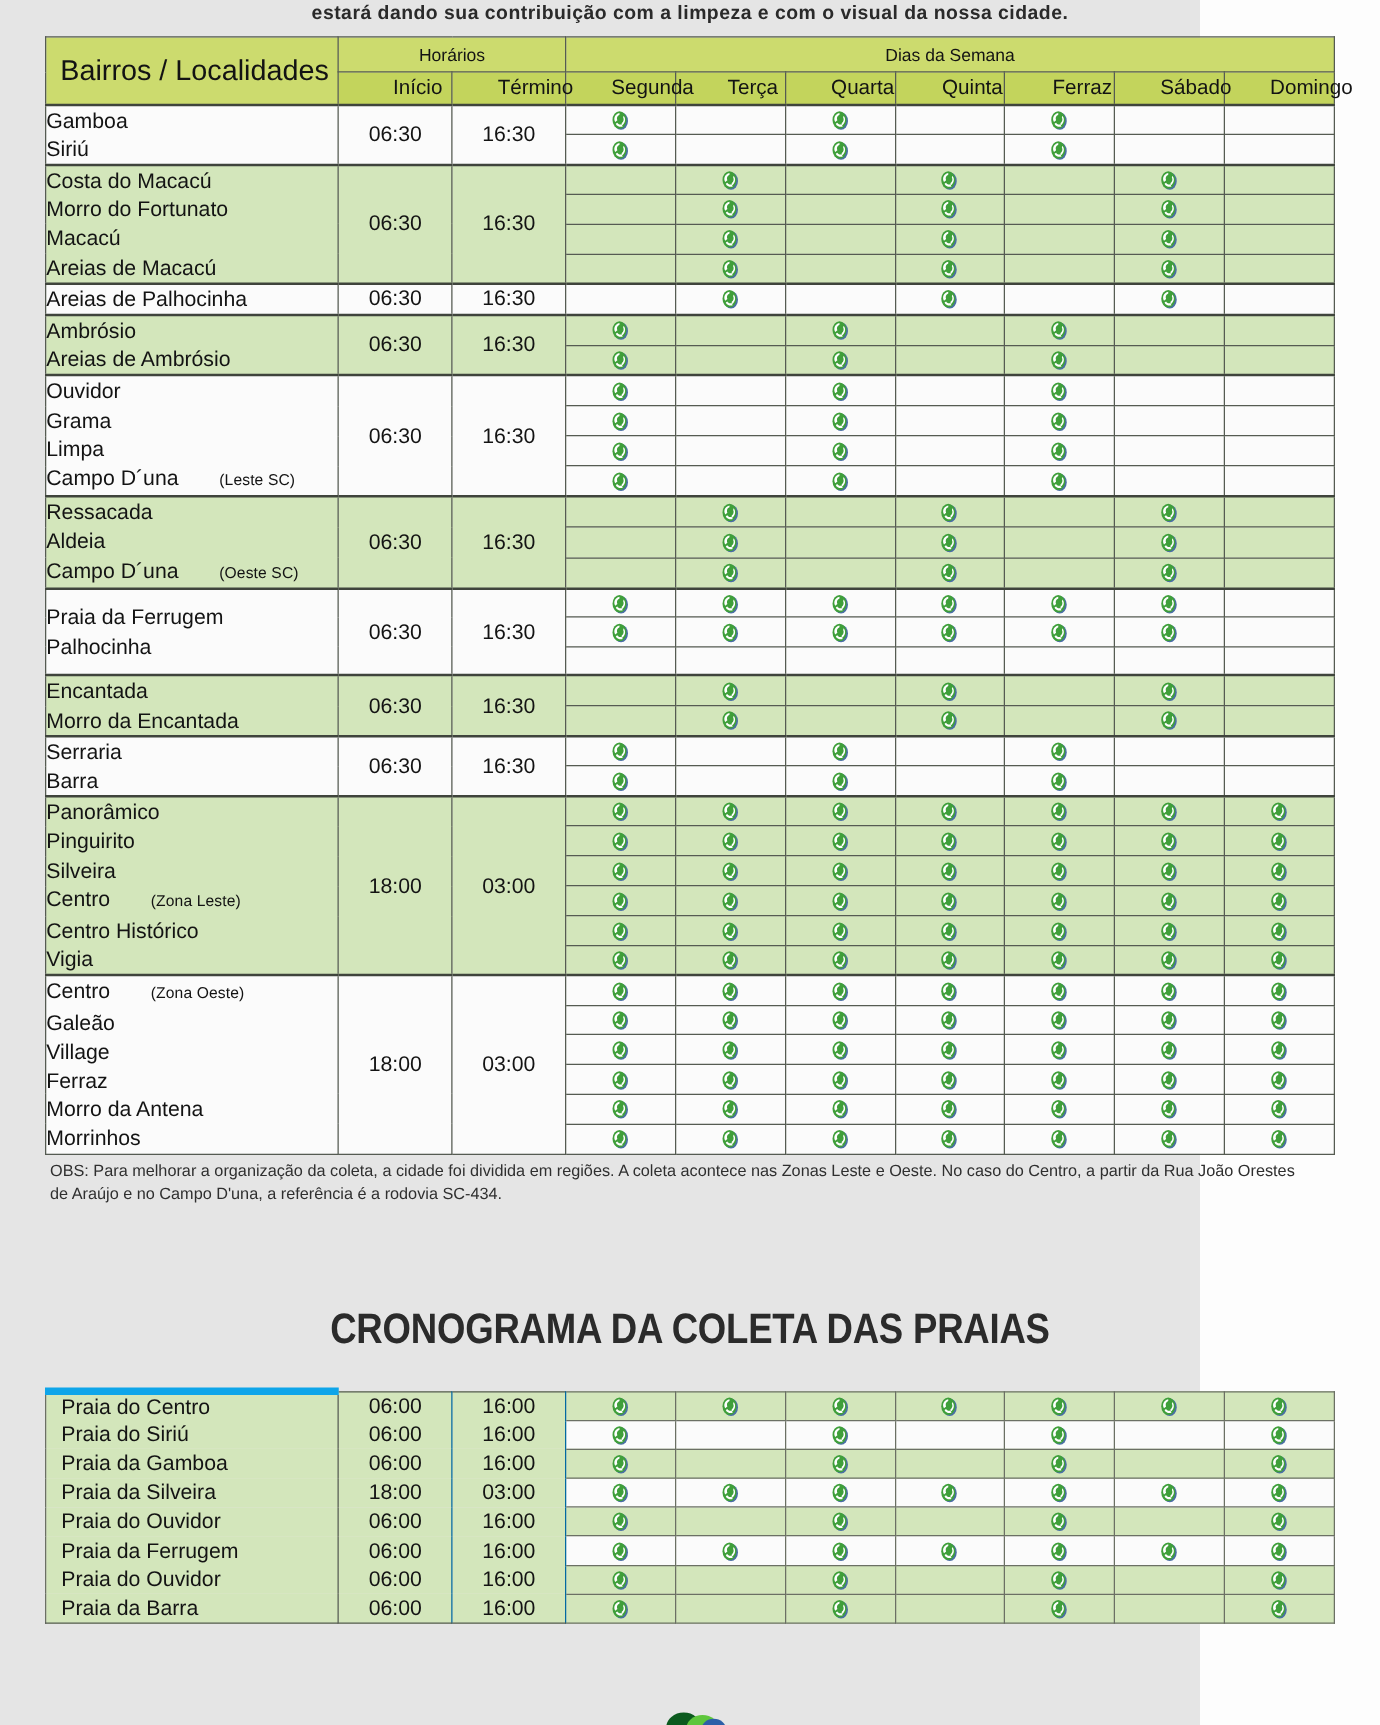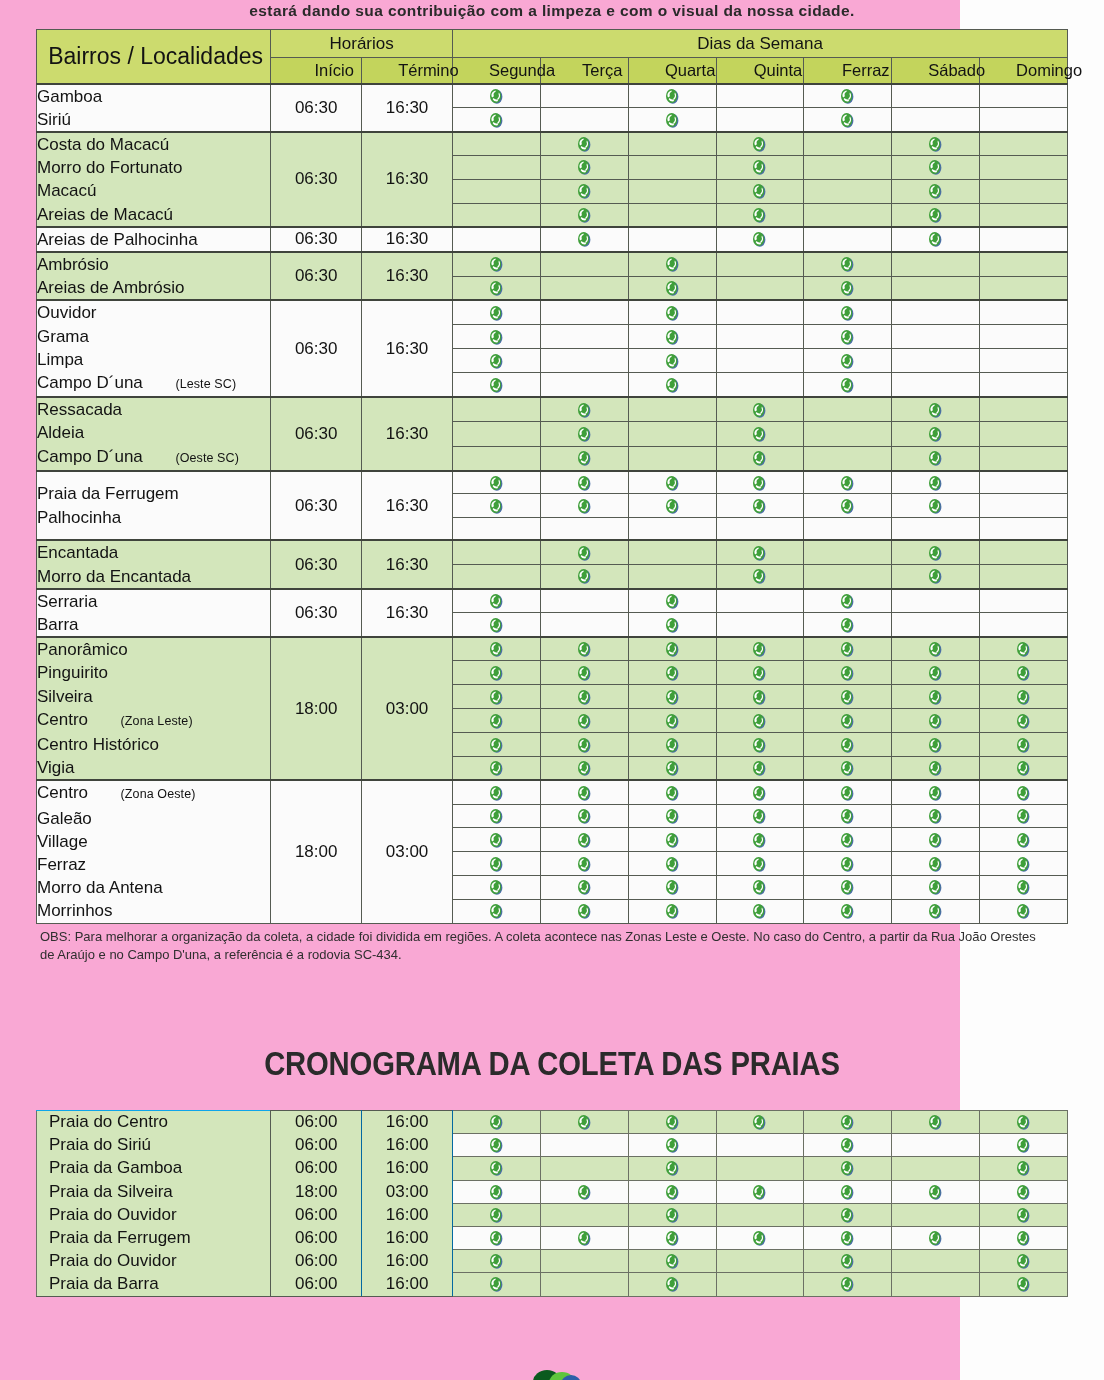--- a/index.html
+++ b/index.html
@@ -7,21 +7,21 @@
     margin: 0; padding: 0;
     width: 1104px; height: 1380px;
     background: #fdfdfd;
     font-family: "Liberation Sans", sans-serif;
     color: #1b1b1b;
     overflow: hidden;
   }
   #page {
     position: relative;
     width: 960px; height: 1380px;
-    background: #f9a8d4;
+    background: #e5e5e5;
   }
 
   
   .intro-line {
     position: absolute;
     top: 0px; left: 0; width: 1104px;
     text-align: center;
     font-size: 15.5px;
     font-weight: bold;
     letter-spacing: 0.4px;
@@ -43,21 +43,21 @@
     font-size: 17px;
     font-weight: normal;
     color: #131313;
     vertical-align: middle;
   }
 
   
   .hdr-top th {
     background: #ccdb6e;
     text-align: center;
-    font-size: 17px;
+    font-size: 14px;
     font-weight: normal;
     height: 28px;
   }
   .hdr-sub th {
     background: #c3d45c;
     text-align: center;
     font-size: 16.5px;
     font-weight: normal;
     height: 26px;
     padding-left: 36px;
@@ -156,21 +156,21 @@
     height: 23.2px;
     font-size: 17px;
     color: #131313;
   }
   .beach td.b-name {
     padding-left: 12px;
     background: #d3e6bb;
     border-right: 1px solid #555b52;
     border-top: none; border-bottom: none;
   }
-  .beach tr:first-child td.b-name { border-top: 1px solid #0ea5e9; }
+  .beach tr:first-child td.b-name { border-top: 6px solid #0ea5e9; }
   .beach tr:last-child td.b-name  { border-bottom: 1px solid #555b52; }
   .beach td.b-time {
     text-align: center;
     background: #d3e6bb;
     border-top: none; border-bottom: none;
     border-left: 1px solid #555b52;
     border-right: 1px solid #0369a1;
   }
   .beach tr:first-child td.b-time { border-top: 1px solid #555b52; }
   .beach tr:last-child td.b-time  { border-bottom: 1px solid #555b52; }

